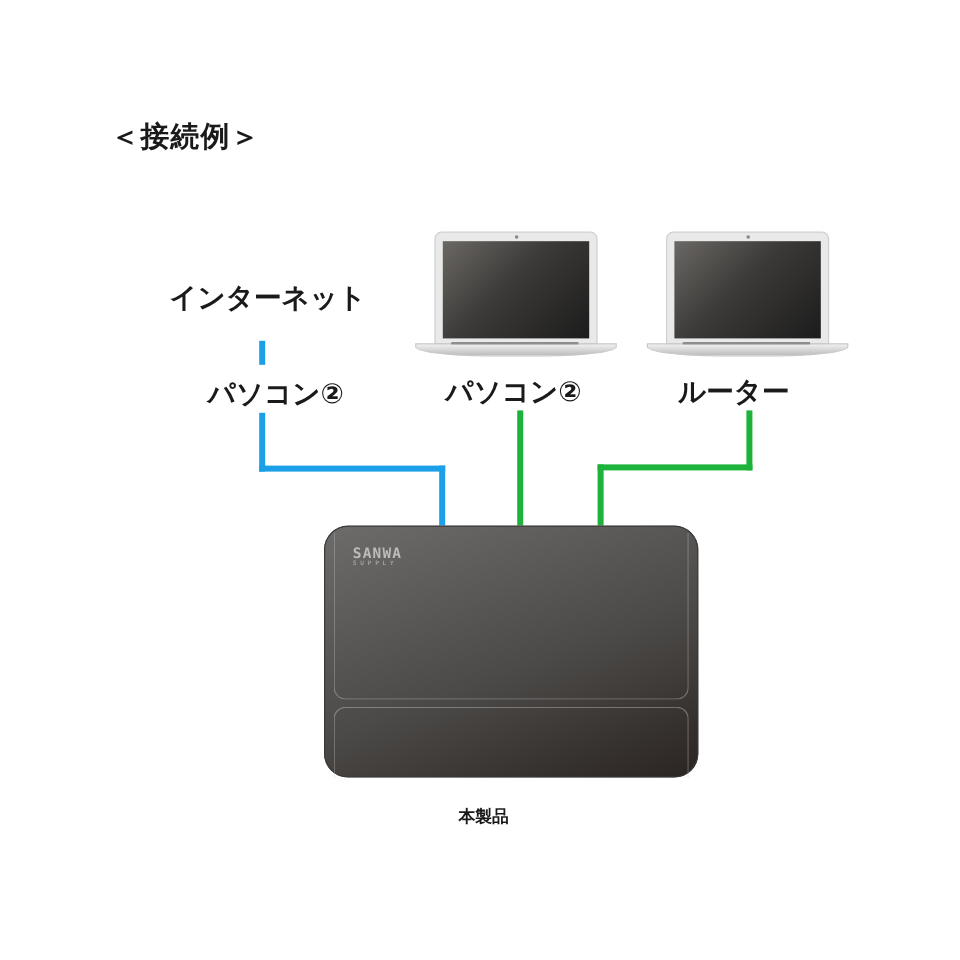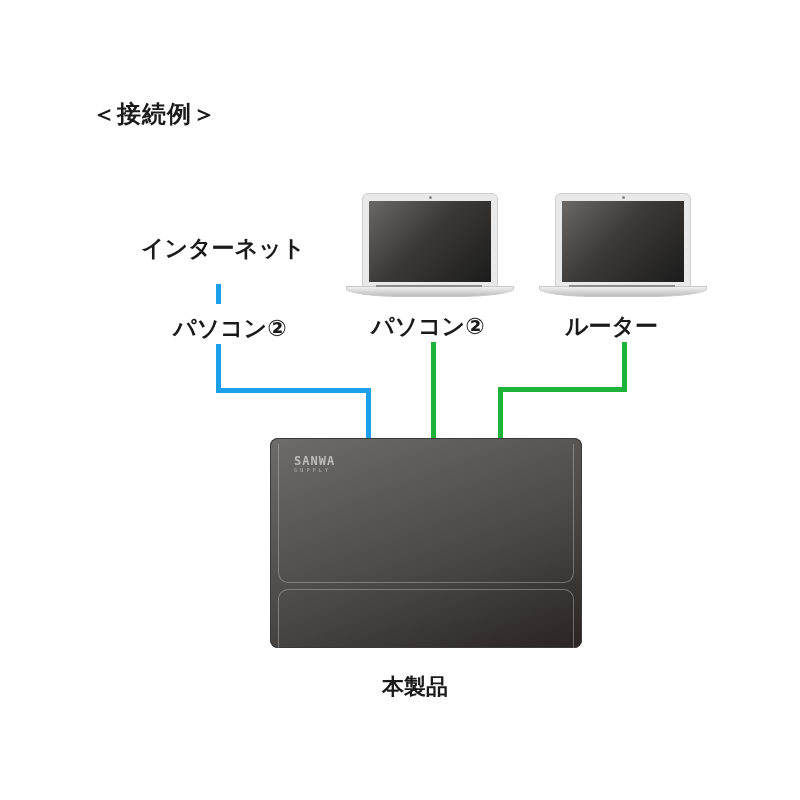--- a/index.html
+++ b/index.html
@@ -5,41 +5,41 @@
   html, body { margin:0; padding:0; background:#ffffff; }
   body { width:800px; height:800px; position:relative; overflow:hidden;
          font-family: "DejaVu Sans", "Liberation Sans", sans-serif; color:#1a1a1a; }
   .abs { position:absolute; }
   .title { left:92px; top:98px; font-size:24px; font-weight:bold; letter-spacing:1px; }
   .label { font-size:23px; font-weight:bold; white-space:nowrap; }
   .lbl-internet { left:141px; top:233px; }
   .lbl-router { left:173px; top:313px; }
   .lbl-pc1 { left:371px; top:311px; }
   .lbl-pc2 { left:565px; top:311px; }
-  .lbl-product { left:382px; top:672px; font-size:22px;text-align:center; }
+  .lbl-product { left:382px; top:672px; font-size:14px;text-align:center; }
   .line { position:absolute; }
   .blue { background:#1a9fe8; }
   .green { background:#1db33a; }
 
   
   .laptop { position:absolute; width:170px; height:110px; }
   .lid { position:absolute; left:16px; top:0; width:134px; height:92px;
          background:#e9e9e9; border:1px solid #cfcfcf; border-radius:6px 6px 0 0; }
   .screen { position:absolute; left:6px; top:7px; right:6px; bottom:4px;
             background:linear-gradient(135deg,#6a6764 0%,#3c3a38 45%,#1c1c1c 100%); }
   .cam { position:absolute; left:50%; top:2px; width:3px; height:3px; margin-left:-1px;
          background:#888; border-radius:50%; }
   .base { position:absolute; left:0; top:93px; width:166px; height:9px;
           background:linear-gradient(#f0f0f0,#bdbdbd); border-radius:0 0 60px 60px / 0 0 8px 8px;
           border:1px solid #c8c8c8; }
   .keys { position:absolute; left:30px; top:92px; width:106px; height:2px; background:#8d8d8d; }
 
   
   .device { position:absolute; left:270px; top:438px; width:312px; height:210px;
-            border-radius:8px; background:linear-gradient(160deg,#6e6c6a 0%,#4c4a48 55%,#2a2422 100%);
+            border-radius:20px; background:linear-gradient(160deg,#6e6c6a 0%,#4c4a48 55%,#2a2422 100%);
             box-shadow: inset 0 0 0 1px #3a3a3a; }
   .panel-top { position:absolute; left:8px; top:6px; right:8px; height:138px;
                border:1.5px solid rgba(190,190,190,0.45); border-top:none; border-radius:0 0 10px 10px; }
   .panel-bot { position:absolute; left:8px; top:151px; right:8px; bottom:0;
                border:1.5px solid rgba(190,190,190,0.45); border-bottom:none; border-radius:10px 10px 0 0; }
   .logo { position:absolute; left:24px; top:16px; color:#bcbcbc; font-family:"DejaVu Sans Mono", monospace; }
   .logo-main { font-size:12px; font-weight:bold; letter-spacing:1px; display:block; }
   .logo-sub { font-size:5px; letter-spacing:3.2px; display:block; margin-top:-1px; }
 </style>
 </head>

